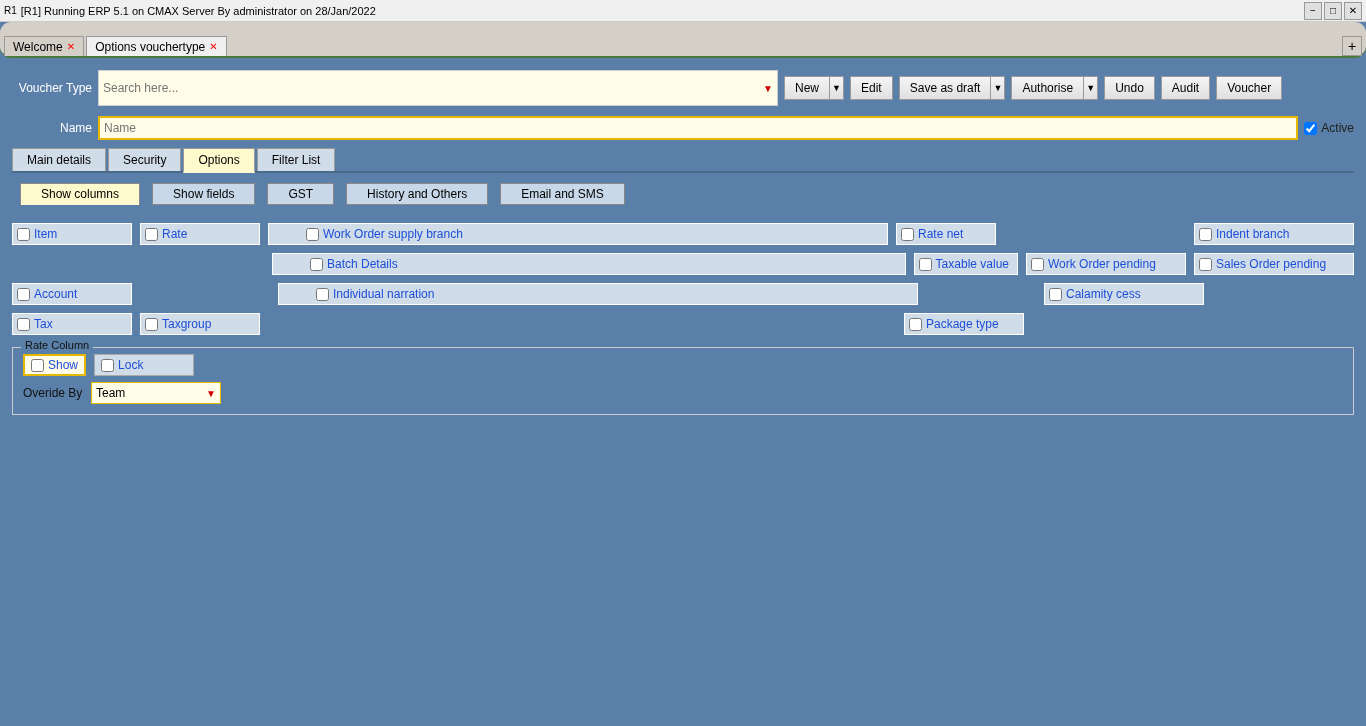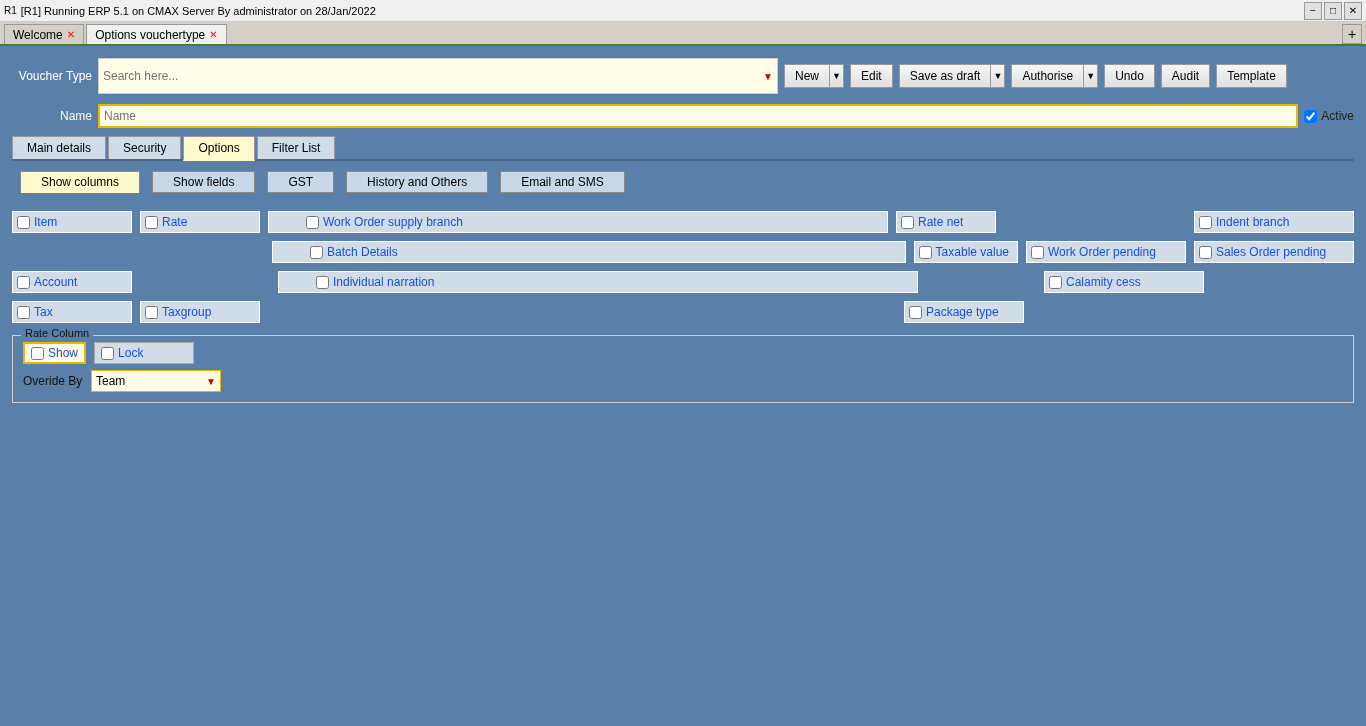--- a/index.html
+++ b/index.html
@@ -23,26 +23,27 @@
       width: 18px; height: 18px;
       border: 1px solid #999;
       background: #e0e0e0;
       display: flex; align-items: center; justify-content: center;
       font-size: 10px; cursor: pointer;
     }
 
     
     .tab-bar {
       background: #d4d0c8;
-      height: 24px;
+      height: 36px;
       display: flex;
       align-items: flex-end;
       padding: 0 4px;
       border-bottom: 2px solid #4a7a3a;
       gap: 2px;
+      border-radius: 11px;
     }
     .tab {
       display: flex;
       align-items: center;
       padding: 2px 8px;
       height: 20px;
       border: 1px solid #999;
       border-bottom: none;
       cursor: pointer;
       font-size: 11px;
@@ -358,21 +359,21 @@
     <div class="btn-group">
       <button class="btn">Save as draft</button>
       <div class="btn-arrow">▼</div>
     </div>
     <div class="btn-group">
       <button class="btn">Authorise</button>
       <div class="btn-arrow">▼</div>
     </div>
     <button class="btn">Undo</button>
     <button class="btn">Audit</button>
-    <button class="btn">Template</button>
+    <button class="btn">Voucher</button>
   </div>
 
   <div class="name-row">
     <span class="toolbar-label">Name</span>
     <input class="name-input" type="text" placeholder="Name" style="">
     <div class="active-checkbox-wrapper">
       <input type="checkbox" id="active-cb" checked="" style="">
       <label for="active-cb">Active</label>
     </div>
   </div>

